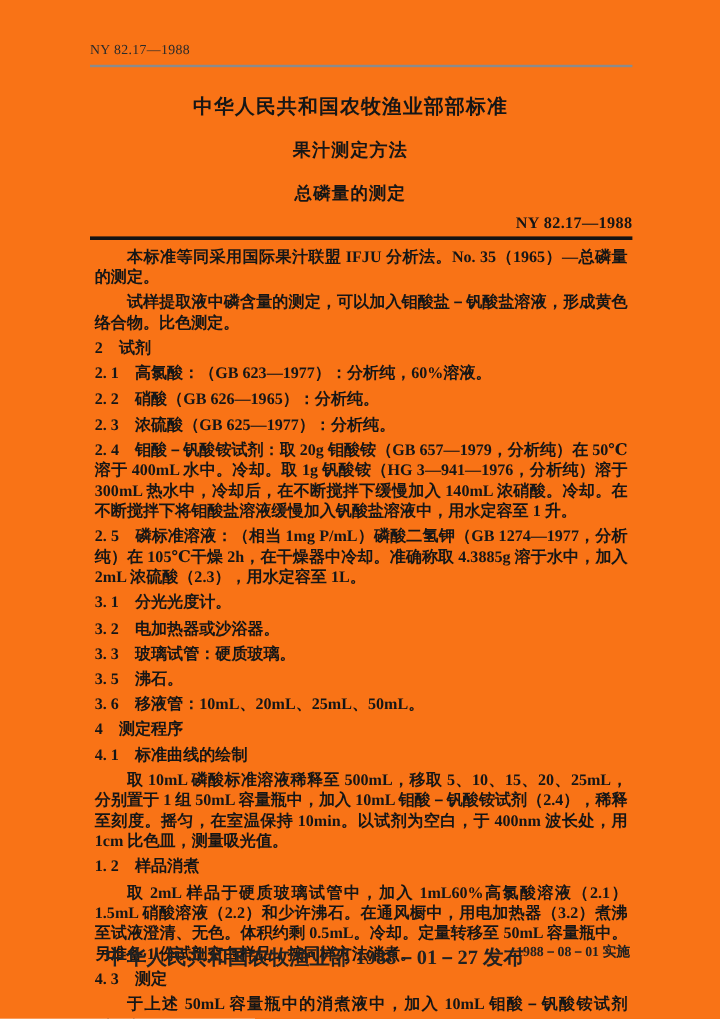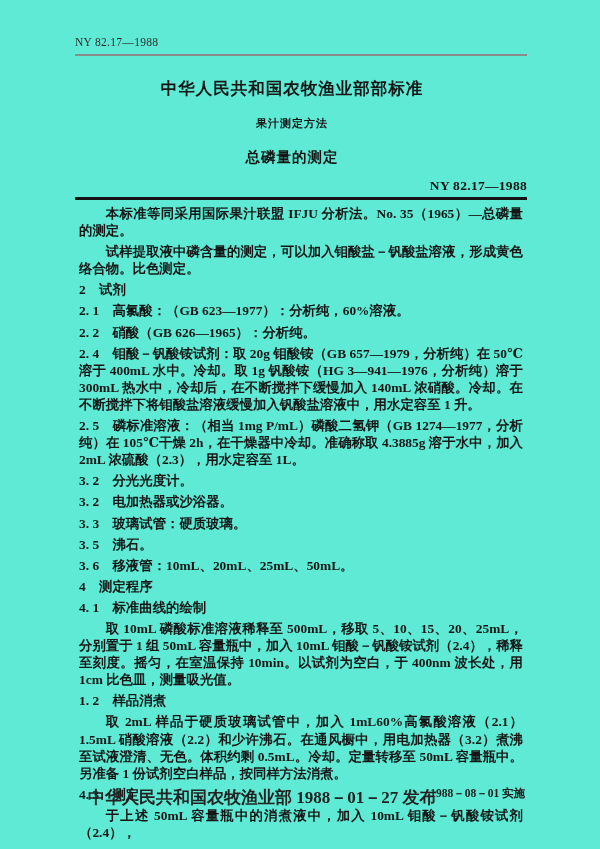--- a/index.html
+++ b/index.html
@@ -3,34 +3,34 @@
 <meta charset="utf-8">
 <style>
   html,body{margin:0;padding:0;}
   body{
     width:600px;height:849px;
     background:#f7f7f5;
     font-family:"Liberation Serif","DejaVu Serif",serif;
     position:relative;overflow:hidden;
   }
   .page{
-    position:absolute;inset:0;background:#5eead4;color:#161616;padding-left:24px;
+    position:absolute;inset:0;background:#f97316;color:#161616;padding-left:24px;
   }
   .top-code{
     position:absolute;left:75px;top:36px;
     font-size:11.5px;font-weight:400;color:#2b2b2b;letter-spacing:.3px;
   }
   .rule1{
     position:absolute;left:75px;right:73px;top:54px;height:2px;background:#8b8b8b;
   }
   .titles{
     position:absolute;left:0;right:16px;top:78px;text-align:center;
   }
   .titles .t1{font-size:16.5px;font-weight:700;margin:0 0 16px;letter-spacing:1px;}
-  .titles .t2{font-size:11px;font-weight:700;margin:0 0 17px;letter-spacing:1px;}
+  .titles .t2{font-size:15px;font-weight:700;margin:0 0 17px;letter-spacing:1px;}
   .titles .t3{font-size:14.5px;font-weight:700;margin:0;letter-spacing:1px;}
   .std-code{
     position:absolute;right:73px;top:178px;
     font-size:13.5px;font-weight:700;letter-spacing:.3px;
   }
   .rule2{
     position:absolute;left:75px;right:73px;top:197px;height:2.5px;background:#141414;
   }
   .content{
     position:absolute;left:75px;right:73px;top:201px;
@@ -69,23 +69,24 @@
 
   <div class="rule2"></div>
 
   <div class="content">
     <p class="para">本标准等同采用国际果汁联盟 IFJU 分析法。No. 35（1965）—总磷量的测定。</p>
 
       <p class="para">试样提取液中磷含量的测定，可以加入钼酸盐－钒酸盐溶液，形成黄色络合物。比色测定。</p>
       <p class="heading">2　试剂</p>
       <p class="item">2. 1　高氯酸：（GB 623—1977）：分析纯，60%溶液。</p>
       <p class="item">2. 2　硝酸（GB 626—1965）：分析纯。</p>
+      <p class="item">2. 3　浓硫酸（GB 625—1977）：分析纯。</p>
       <p class="item">2. 4　钼酸－钒酸铵试剂：取 20g 钼酸铵（GB 657—1979，分析纯）在 50℃溶于 400mL 水中。冷却。取 1g 钒酸铵（HG 3—941—1976，分析纯）溶于 300mL 热水中，冷却后，在不断搅拌下缓慢加入 140mL 浓硝酸。冷却。在不断搅拌下将钼酸盐溶液缓慢加入钒酸盐溶液中，用水定容至 1 升。</p>
       <p class="item">2. 5　磷标准溶液：（相当 1mg P/mL）磷酸二氢钾（GB 1274—1977，分析纯）在 105℃干燥 2h，在干燥器中冷却。准确称取 4.3885g 溶于水中，加入 2mL 浓硫酸（2.3），用水定容至 1L。</p>
-      <p class="item">3. 2　分光光度计。</p>
+      <p class="item">3. 1　分光光度计。</p>
       <p class="item">3. 2　电加热器或沙浴器。</p>
       <p class="item">3. 3　玻璃试管：硬质玻璃。</p>
       <p class="item">3. 5　沸石。</p>
       <p class="item">3. 6　移液管：10mL、20mL、25mL、50mL。</p>
       <p class="heading">4　测定程序</p>
       <p class="heading">4. 1　标准曲线的绘制</p>
       <p class="para">取 10mL 磷酸标准溶液稀释至 500mL，移取 5、10、15、20、25mL，分别置于 1 组 50mL 容量瓶中，加入 10mL 钼酸－钒酸铵试剂（2.4），稀释至刻度。摇匀，在室温保持 10min。以试剂为空白，于 400nm 波长处，用 1cm 比色皿，测量吸光值。</p>
       <p class="heading">1. 2　样品消煮</p>
       <p class="para">取 2mL 样品于硬质玻璃试管中，加入 1mL60%高氯酸溶液（2.1）1.5mL 硝酸溶液（2.2）和少许沸石。在通风橱中，用电加热器（3.2）煮沸至试液澄清、无色。体积约剩 0.5mL。冷却。定量转移至 50mL 容量瓶中。另准备 1 份试剂空白样品，按同样方法消煮。</p>
       <p class="heading">4. 3　测定</p>

